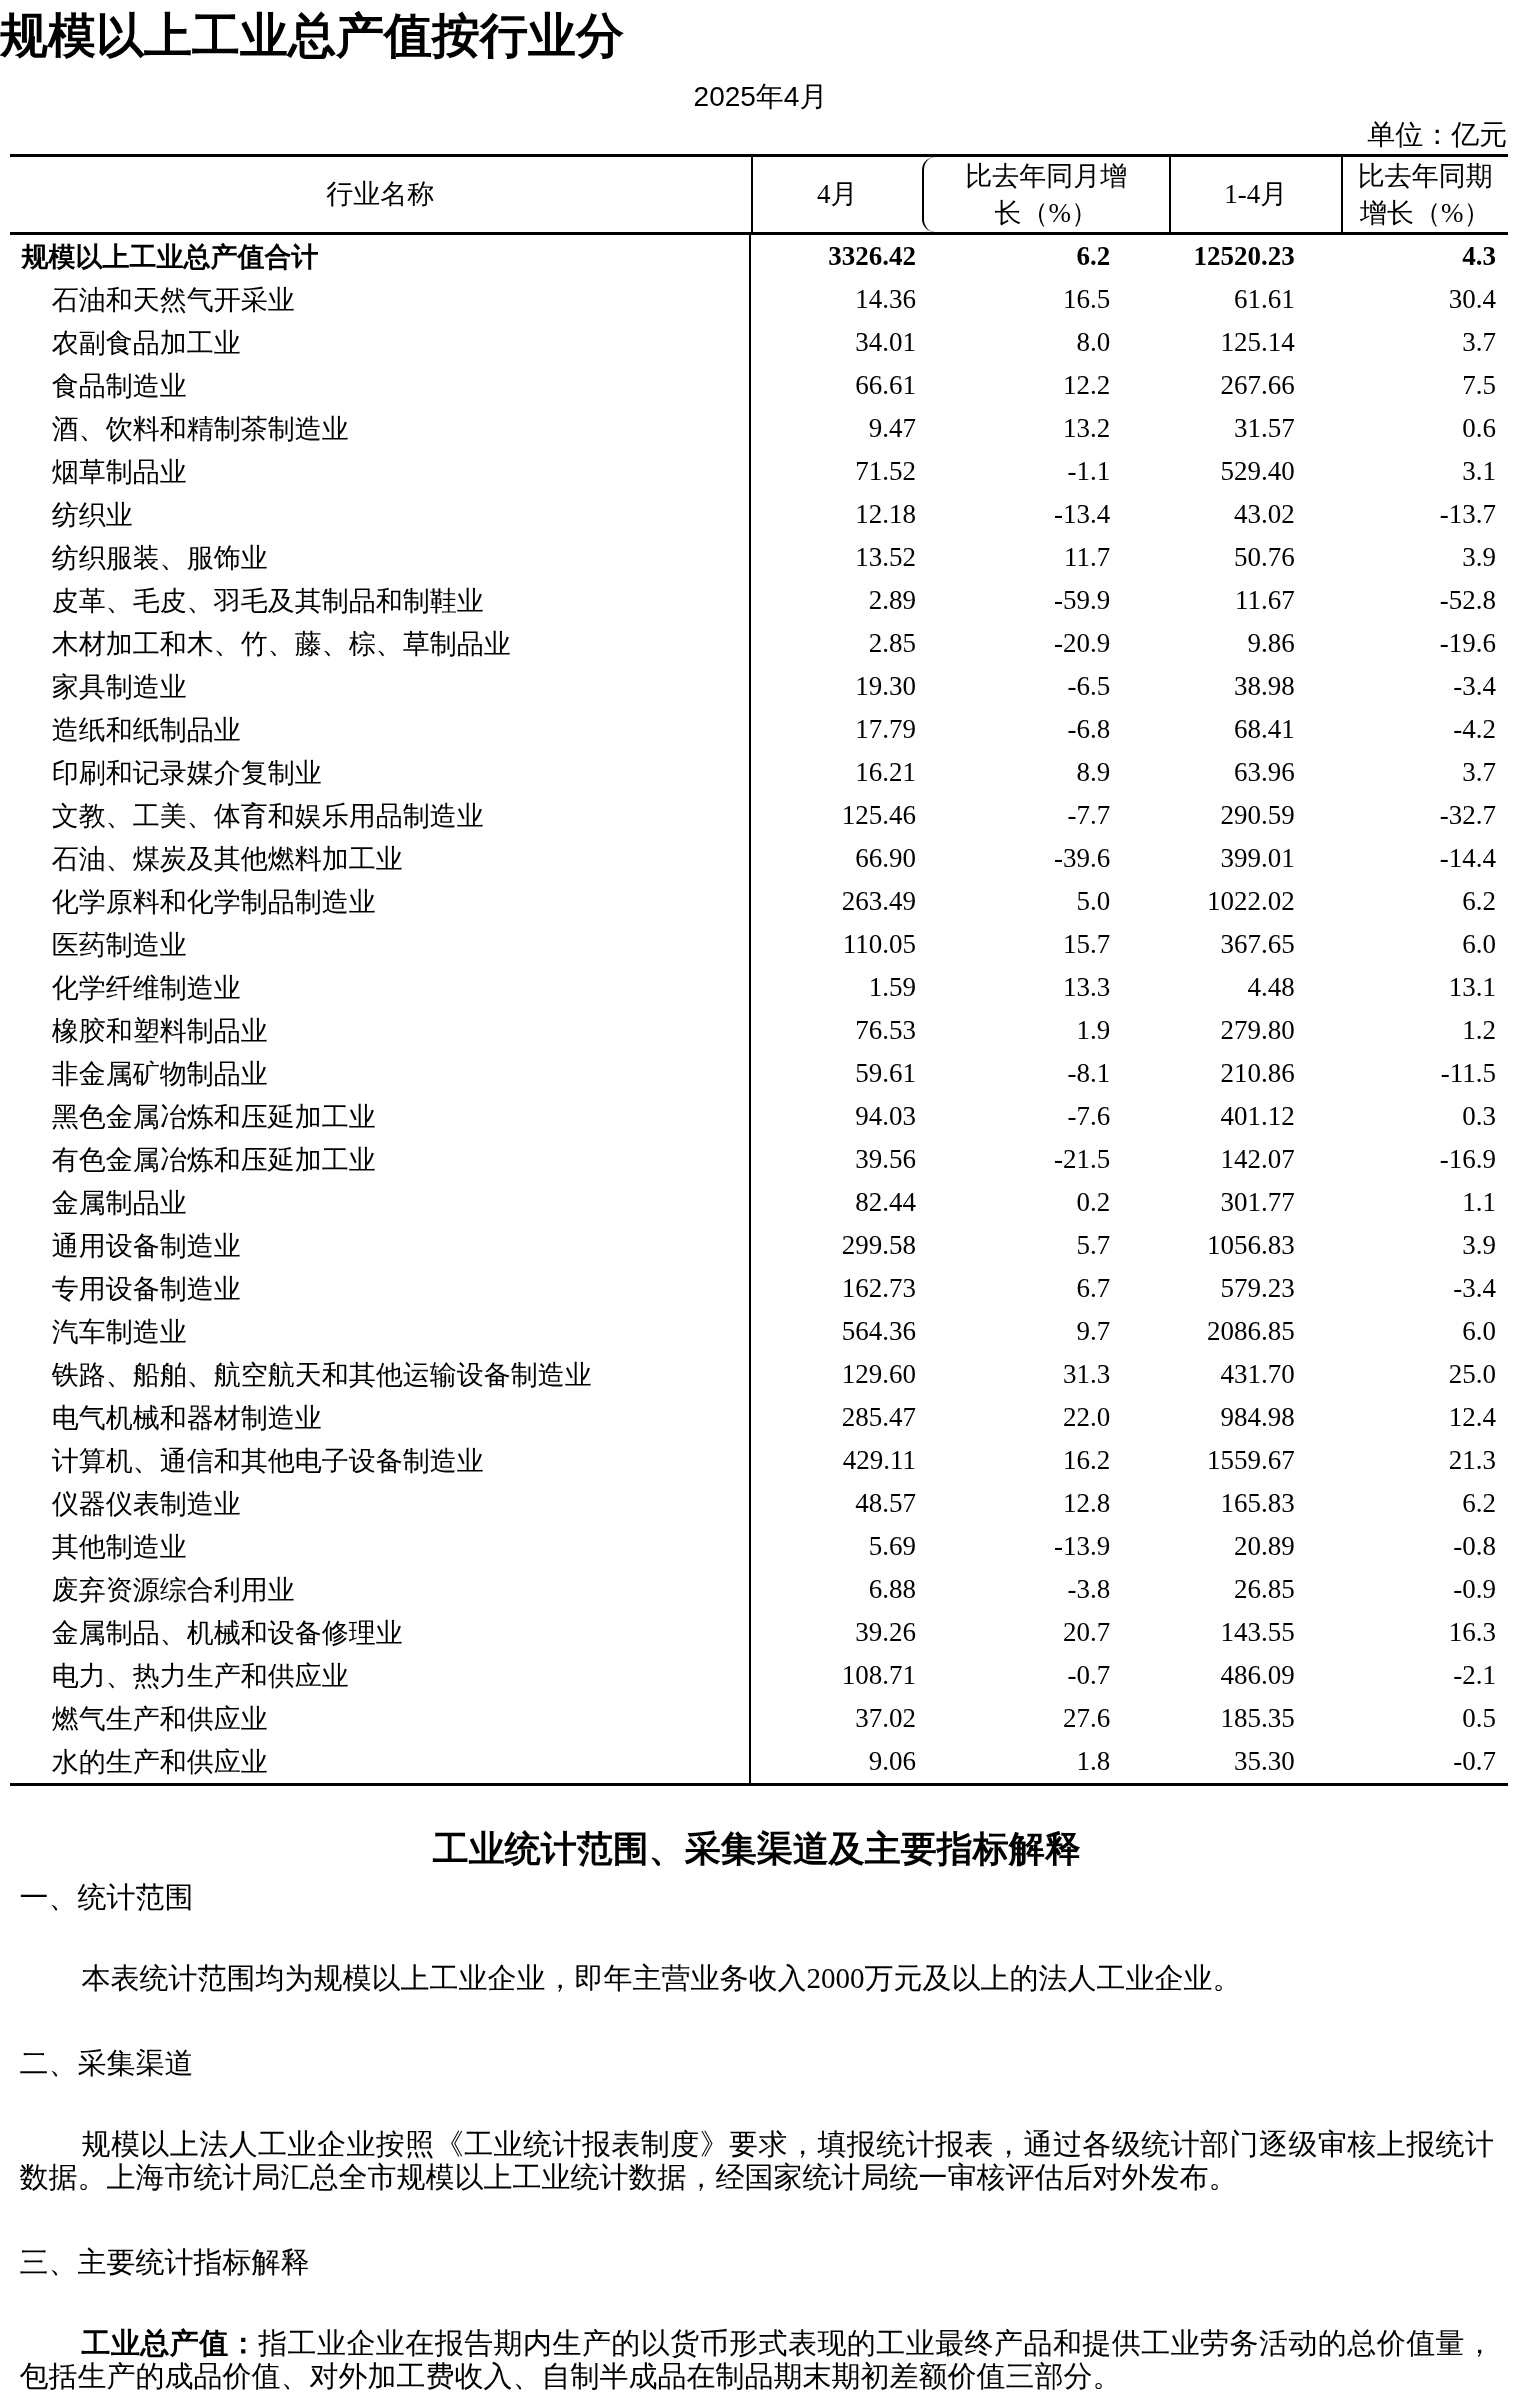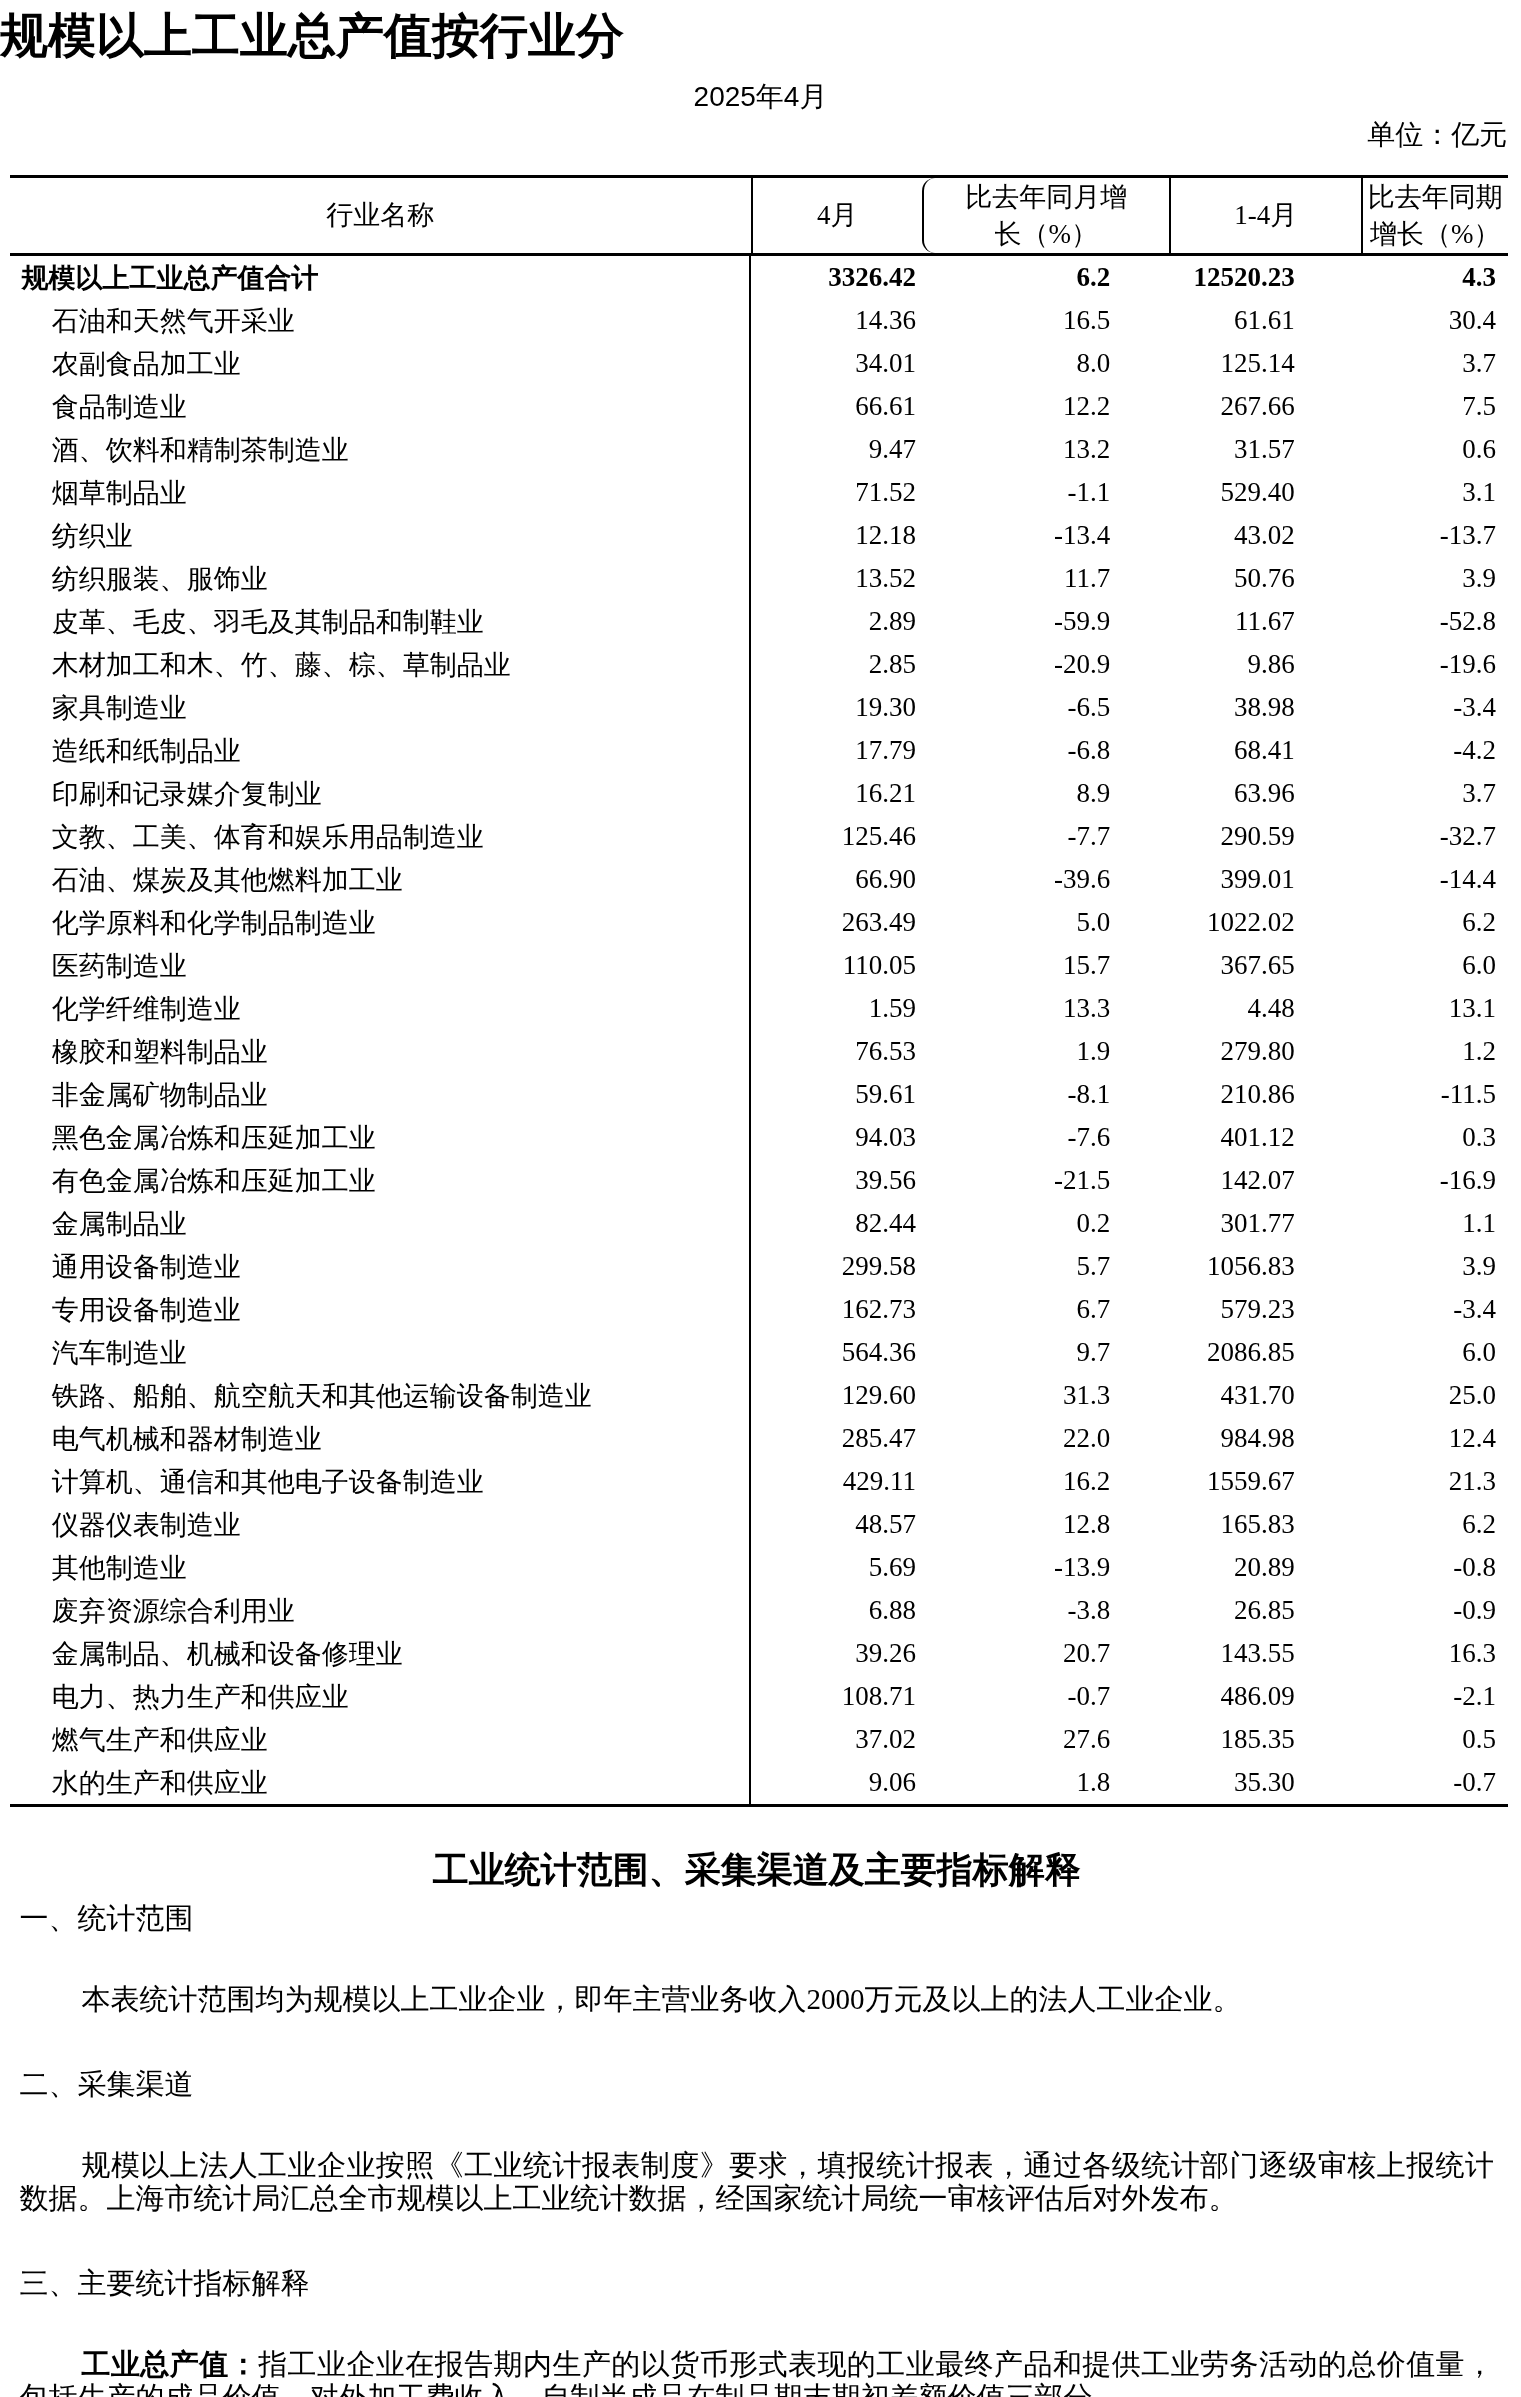--- a/index.html
+++ b/index.html
@@ -17,36 +17,36 @@
     text-align:center;margin-top:21.5px;
     font-family:"Liberation Sans","DejaVu Sans",sans-serif;
     font-size:28px;line-height:34px;
   }
   .unit-note{
     margin:3.9px 13.7px 0 9.8px;text-align:right;
     font-size:28px;line-height:33px;
   }
   
   .table{
-    margin-left:9.8px;margin-top:24px;width:1498px;
+    margin-left:9.8px;margin-top:3px;width:1498px;
     border-top:3.9px solid #000;border-bottom:3.9px solid #000;
   }
   .thead{
     display:flex;height:75px;border-bottom:3.9px solid #000;
     font-size:27px;
   }
   .th{
     display:flex;flex-direction:column;justify-content:center;
     align-items:center;text-align:center;line-height:37px;
     box-sizing:border-box;
   }
   .hc1{width:741px;}
   .hc2{width:171px;border-left:2px solid #000;}
   .hc3{width:247px;border-left:2px solid #000;border-radius:13px;}
-  .hc4{width:192px;border-left:2px solid #000;}
+  .hc4{width:172px;border-left:2px solid #000;}
   .hc5{flex:1;border-left:2px solid #000;}
   .tbody{font-size:27px;}
   .tr{display:flex;height:43px;align-items:center;}
   .td{box-sizing:border-box;white-space:nowrap;overflow:hidden;}
   .td1{
     width:741px;border-right:2px solid #000;align-self:stretch;
     display:flex;align-items:center;padding-left:42px;
   }
   .td2{width:171px;text-align:right;padding-right:5.9px;}
   .td3{width:210px;text-align:right;padding-right:21.5px;}

